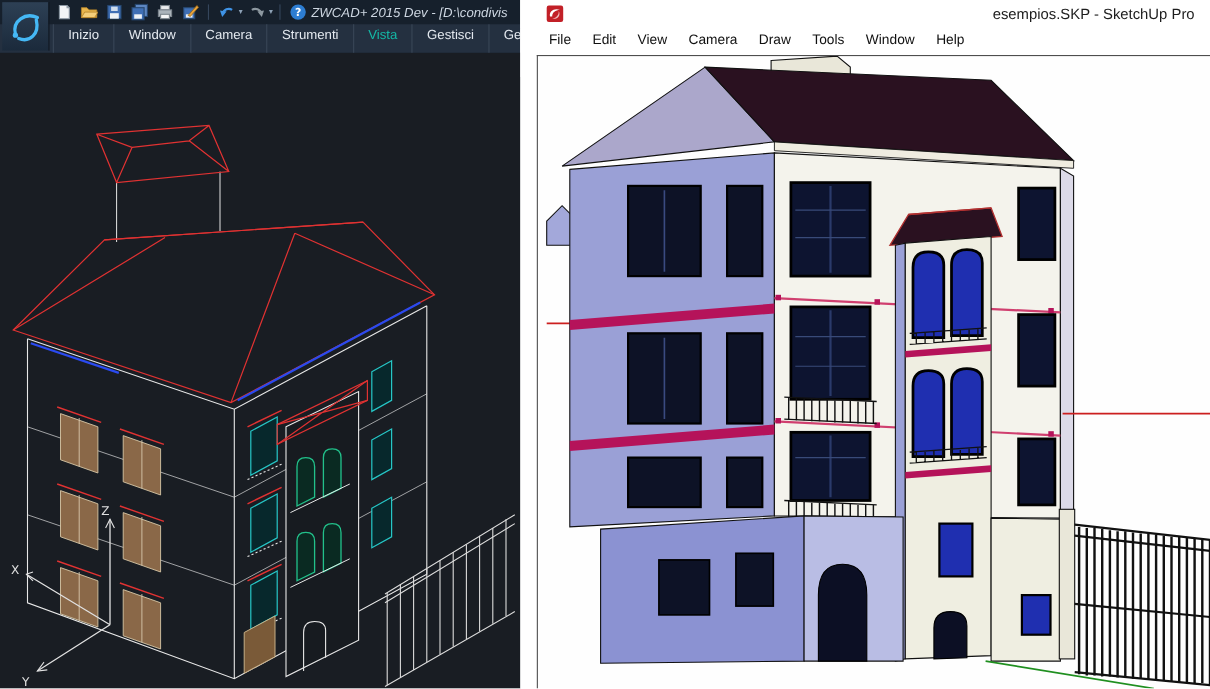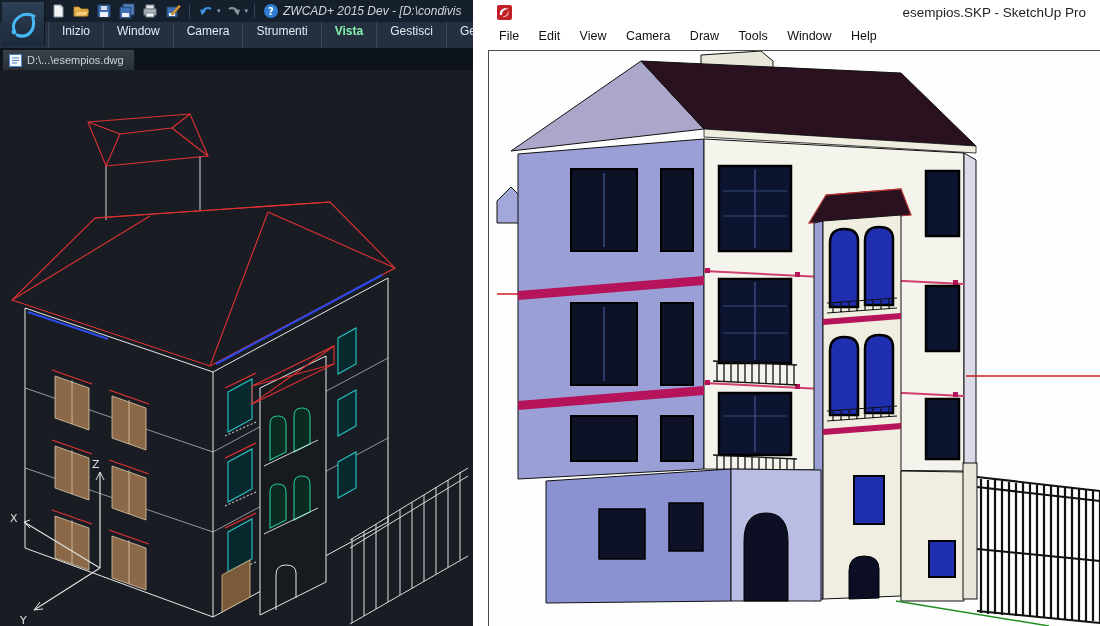--- a/index.html
+++ b/index.html
@@ -16,21 +16,21 @@
            border-right:1px solid #0e1620;cursor:pointer;}
   .zw-tools{position:absolute;left:48px;top:1px;height:20px;display:flex;align-items:center;gap:3px;}
   .zw-tool{width:20px;height:18px;display:flex;align-items:center;justify-content:center;cursor:pointer;}
   .zw-caret{color:#8fa3b8;font-size:7px;margin-left:-2px;}
   .zw-sep{width:1px;height:14px;background:#35465c;margin:0 3px;}
   .zw-title{position:absolute;left:283px;top:0;height:18px;line-height:22px;right:2px;
             color:#cdd6e1;font-size:12px;white-space:nowrap;overflow:hidden;font-style:italic;}
   .zw-tab{color:#e4e9ef;font-size:12px;padding:0 13px;height:34px;line-height:26px;cursor:pointer;
           border-right:1px solid #394657;white-space:nowrap;}
   .zw-tab:first-child{border-left:1px solid #394657;}
-  .zw-tab.active{color:#86efac;font-weight:bold;}
+  .zw-tab.active{color:#14b8a6;}
   .zw-docbar{position:absolute;left:0;top:48px;width:473px;height:22px;background:#0e141b;display:flex;align-items:flex-end;}
   .zw-doctab{height:20px;margin-left:2px;background:linear-gradient(#39424b,#272e35);border:1px solid #11161c;
              border-bottom:none;display:flex;align-items:center;gap:5px;padding:0 10px 0 6px;cursor:pointer;}
   .zw-doctab span{color:#c9d1da;font-size:11px;white-space:nowrap;}
   .zw-canvas{position:absolute;left:0;top:70px;width:473px;height:556px;background:#191d23;cursor:crosshair;}
 
   
   .sketchup{position:absolute;left:473px;top:0;width:654px;height:626px;background:#ffffff;}
   .su-titlebar{position:absolute;left:0;top:0;width:627px;height:26px;background:#fff;}
   .su-applogo{position:absolute;left:23px;top:4px;}
@@ -126,29 +126,20 @@
     <div class="zw-tabsrow">
       <div class="zw-tab">Inizio</div>
       <div class="zw-tab">Window</div>
       <div class="zw-tab">Camera</div>
       <div class="zw-tab">Strumenti</div>
       <div class="zw-tab active">Vista</div>
       <div class="zw-tab">Gestisci</div>
       <div class="zw-tab">Gestisci</div>
     </div>
 
-    <div class="zw-docbar">
-      <div class="zw-doctab">
-        <svg width="13" height="13">
-            <rect x="0.5" y="0.5" width="12" height="12" fill="#f4f8fc" stroke="#4a86c8"></rect>
-            <path d="M3 4 h7 M3 6.5 h7 M3 9 h5" stroke="#4a86c8" stroke-width="1.2" fill="none"></path>
-          </svg>
-        <span>D:\...\esempios.dwg</span>
-      </div>
-    </div>
 
     <div class="zw-canvas">
       <svg width="473" height="556" viewBox="0 0 473 556">
 
         <g stroke="#e8e8e8" stroke-width="1" fill="none">
           <path d="M25 238 L213 302 L388 208 M25 238 L25 478 L213 547 L388 452 L388 208 M213 302 L213 547"></path>
           <path d="M25 318 L213 382 L388 288 M25 398 L213 462 L388 368" stroke-opacity="0.75" stroke-width="0.8"></path>
           <path d="M106 96 L106 150 M200 86 L200 140" stroke-width="0.9"></path>
         </g>
 

